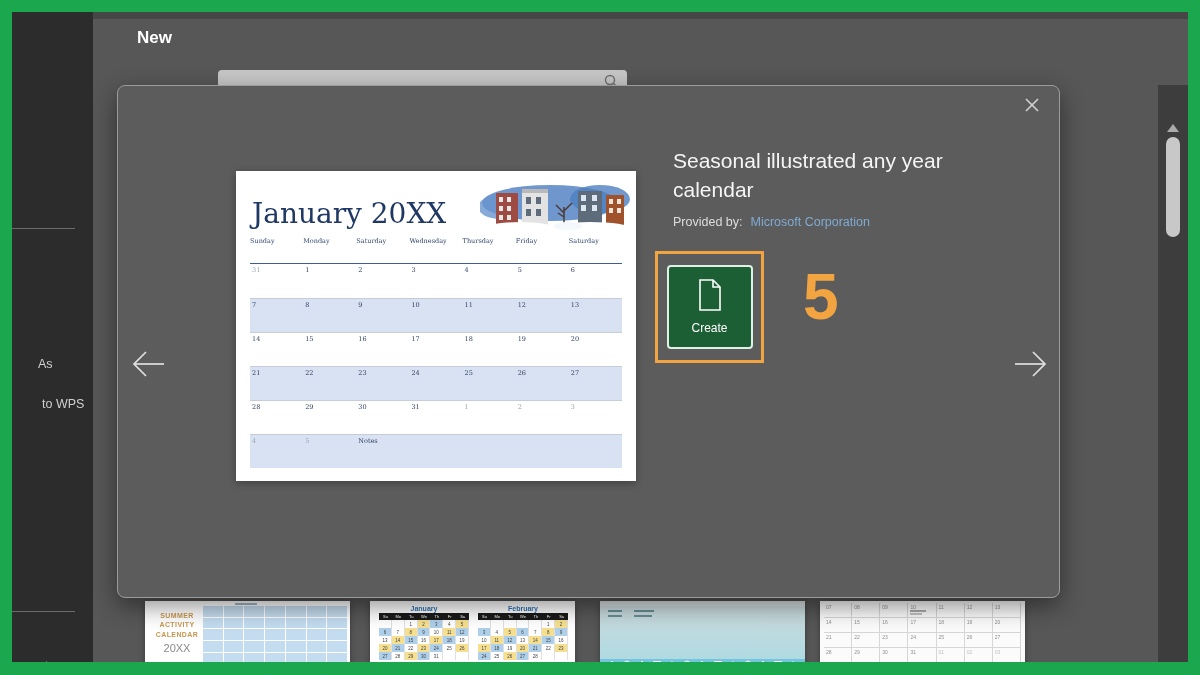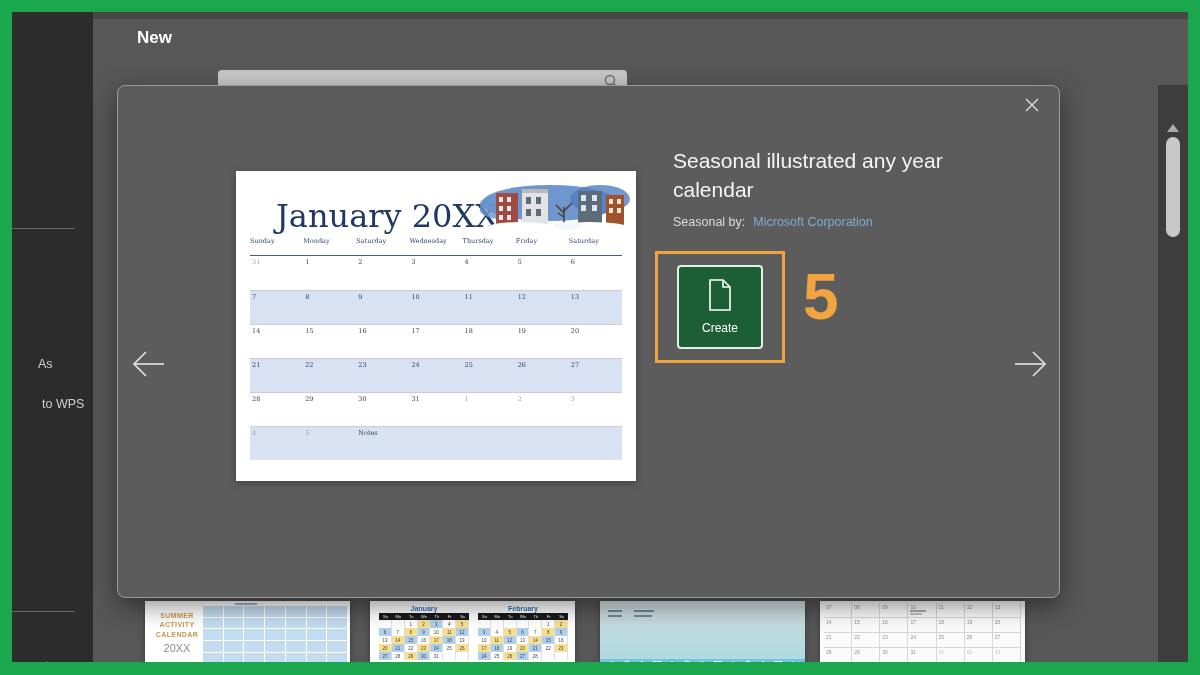--- a/index.html
+++ b/index.html
@@ -47,40 +47,40 @@
   .t4-cell.muted{color:#C0C0C0;}
   .t4-note{position:absolute;left:2px;top:7px;width:16px;height:1.5px;background:#AAAAAA;}
   .t4-note2{position:absolute;left:2px;top:10px;width:12px;height:1.5px;background:#C2C2C2;}
   
   .modal{position:absolute;left:105px;top:73px;width:943px;height:513px;background:#5C5C5C;border:1px solid #9B9B9B;border-radius:8px;box-shadow:0 8px 24px rgba(0,0,0,.45);}
   .close-btn{position:absolute;right:14px;top:6px;width:26px;height:26px;cursor:pointer;}
   .nav-arrow{position:absolute;top:262px;width:38px;height:32px;cursor:pointer;}
   .arrow-left{left:12px;}.arrow-right{right:10px;}
   
   .page{position:absolute;left:118px;top:85px;width:400px;height:310px;background:#FFFFFF;box-shadow:0 2px 8px rgba(0,0,0,.3);}
-  .page-title{position:absolute;left:16px;top:26px;font-family:"DejaVu Serif",serif;font-size:32px;color:#1F3864;margin-left:24px;}
+  .page-title{position:absolute;left:16px;top:26px;font-family:"DejaVu Serif",serif;font-size:28px;color:#1F3864;}
   .illus{position:absolute;right:6px;top:10px;}
   .cal{position:absolute;left:14px;right:14px;top:66px;}
-  .cal-head{display:flex;border-bottom:1.5px solid #3F5C94;padding-bottom:10px;justify-content:flex-end;}
+  .cal-head{display:flex;border-bottom:1.5px solid #3F5C94;padding-bottom:18px;justify-content:flex-end;}
   .cal-head span{flex:1;font-family:"DejaVu Serif",serif;font-size:6.5px;color:#2F4570;}
   .week{display:flex;height:34px;border-top:1px solid #C6CDD9;}
   .week:first-of-type{border-top:none;}
   .week.shaded{background:#D9E2F3;}
   .week span{flex:1;font-family:"DejaVu Serif",serif;font-size:6.5px;color:#2E3F63;padding:2px 0 0 2px;}
   .week span.muted{color:#97A3B8;}
   
   .details{position:absolute;left:555px;top:60px;width:290px;}
   .d-title{color:#F5F5F5;font-size:21px;line-height:1.4;font-weight:400;}
   .d-provided{margin-top:10px;font-size:12.5px;color:#DDDDDD;}
   .d-provided a{color:#7FABD3;text-decoration:none;margin-left:8px;cursor:pointer;}
   .d-desc{margin-top:14px;font-size:13px;line-height:1.32;color:#E2E2E2;}
   .d-download{margin-top:30px;font-size:12.5px;color:#E5E5E5;}
   .d-download .val{margin-left:10px;}
   .create-zone{position:relative;margin-top:22px;height:130px;}
-  .hl-box{position:absolute;left:-18px;top:0;width:130px;height:112px;border:3px solid #F1A43F;display:flex;align-items:center;justify-content:center;}
+  .hl-box{position:absolute;left:-18px;top:0;width:109px;height:112px;border:3px solid #F1A43F;display:flex;align-items:center;justify-content:center;}
   .create-btn{width:86px;height:84px;background:#1C5F35;border:2px solid #DFF0E5;border-radius:4px;display:flex;flex-direction:column;align-items:center;justify-content:center;cursor:pointer;}
   .create-btn .lbl{color:#FFFFFF;font-size:12px;margin-top:6px;}
   .big-num{position:absolute;left:130px;top:14px;color:#F1A43F;font-size:64px;font-weight:800;line-height:1;}
 </style>
 </head>
 <body>
 
 <div class="frame">
   <div class="app">
     <div class="topstrip"></div>
@@ -492,21 +492,21 @@
                 <span></span>
                 <span></span>
               </div>
             </div>
         </div>
       </div>
 
       <div class="details">
         <div class="d-title">Seasonal illustrated any year calendar</div>
         <div class="d-provided">
-          <span>Seasonal by:</span><a>Microsoft Corporation</a>
+          <span>Provided by:</span><a>Microsoft Corporation</a>
         </div>
         <div class="create-zone">
           <div class="hl-box">
             <div class="create-btn">
               <span>
                 <svg width="26" height="32" viewBox="0 0 26 32">
                     <path d="M3 1 L16 1 L23 8 L23 31 L3 31 Z" fill="none" stroke="#FFFFFF" stroke-width="1.6"></path>
                     <path d="M16 1 L16 8 L23 8" fill="none" stroke="#FFFFFF" stroke-width="1.6"></path>
                   </svg>
               </span>

